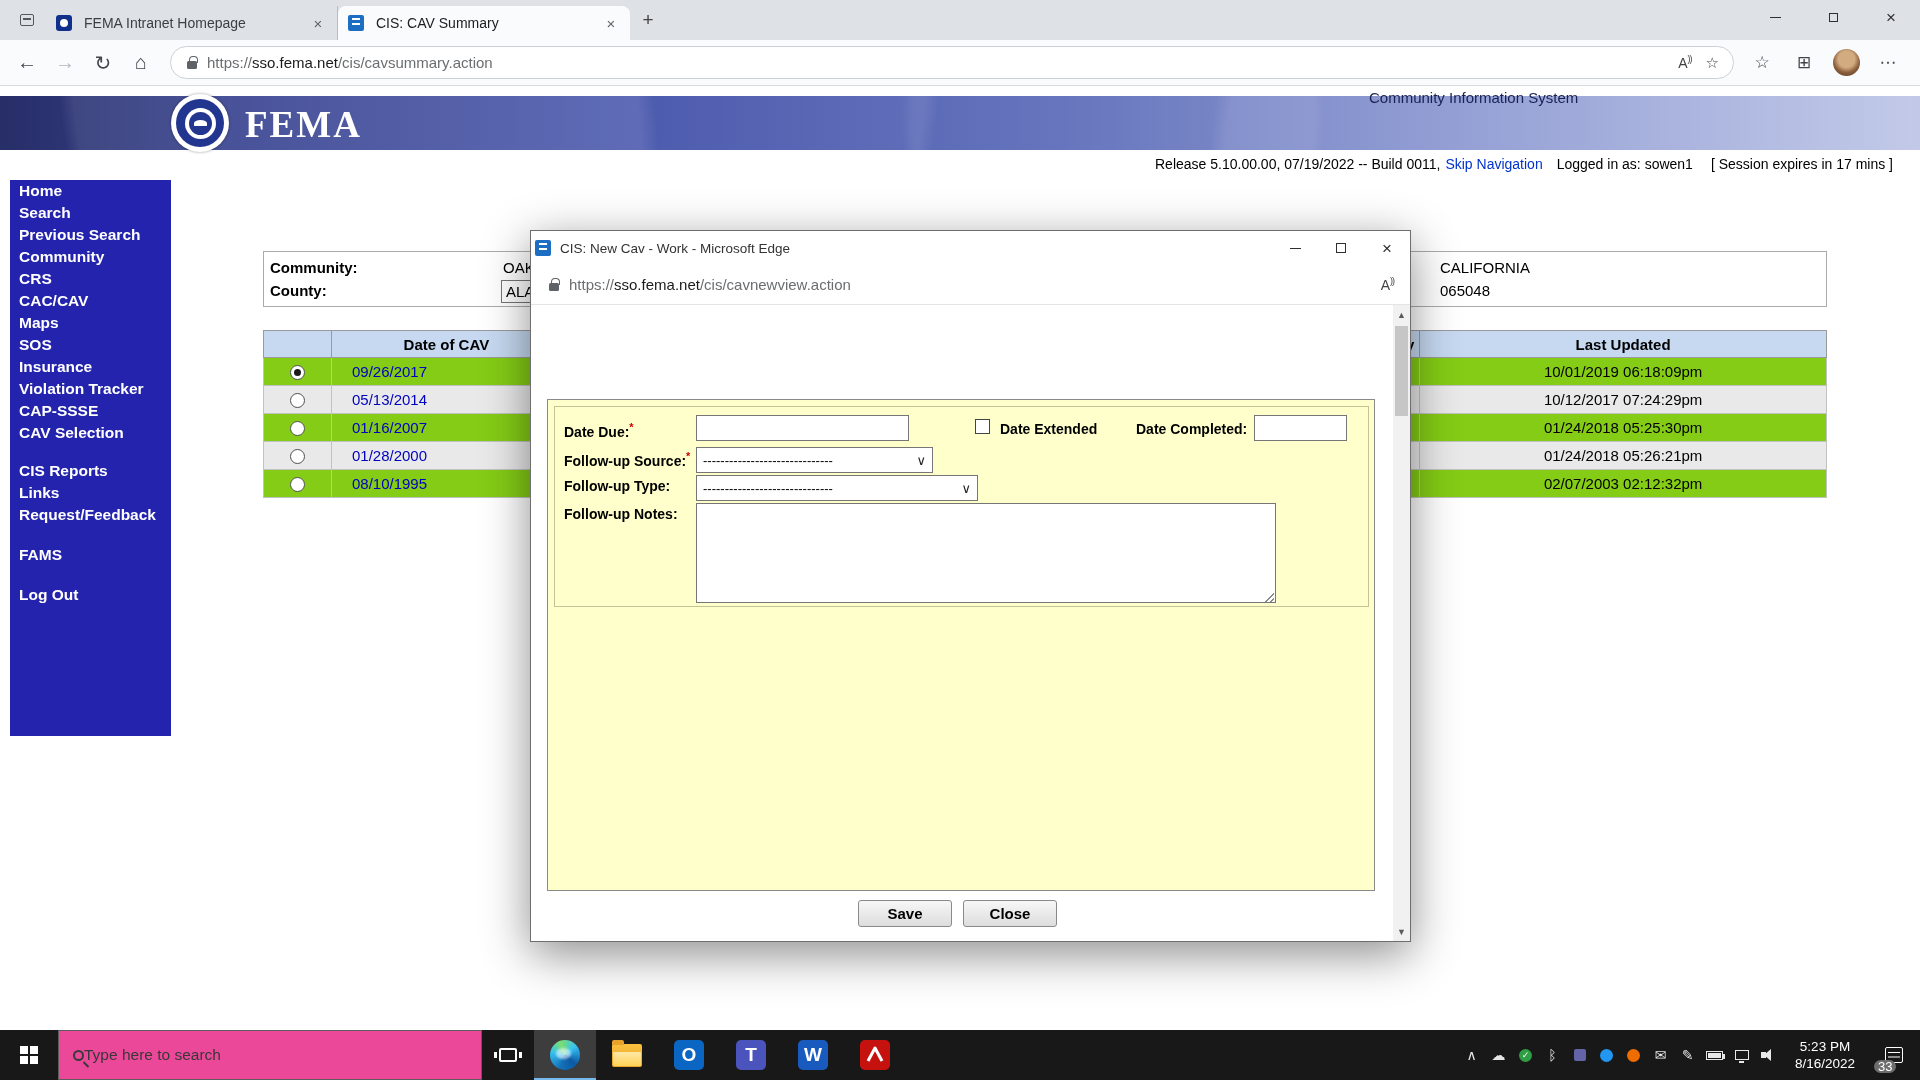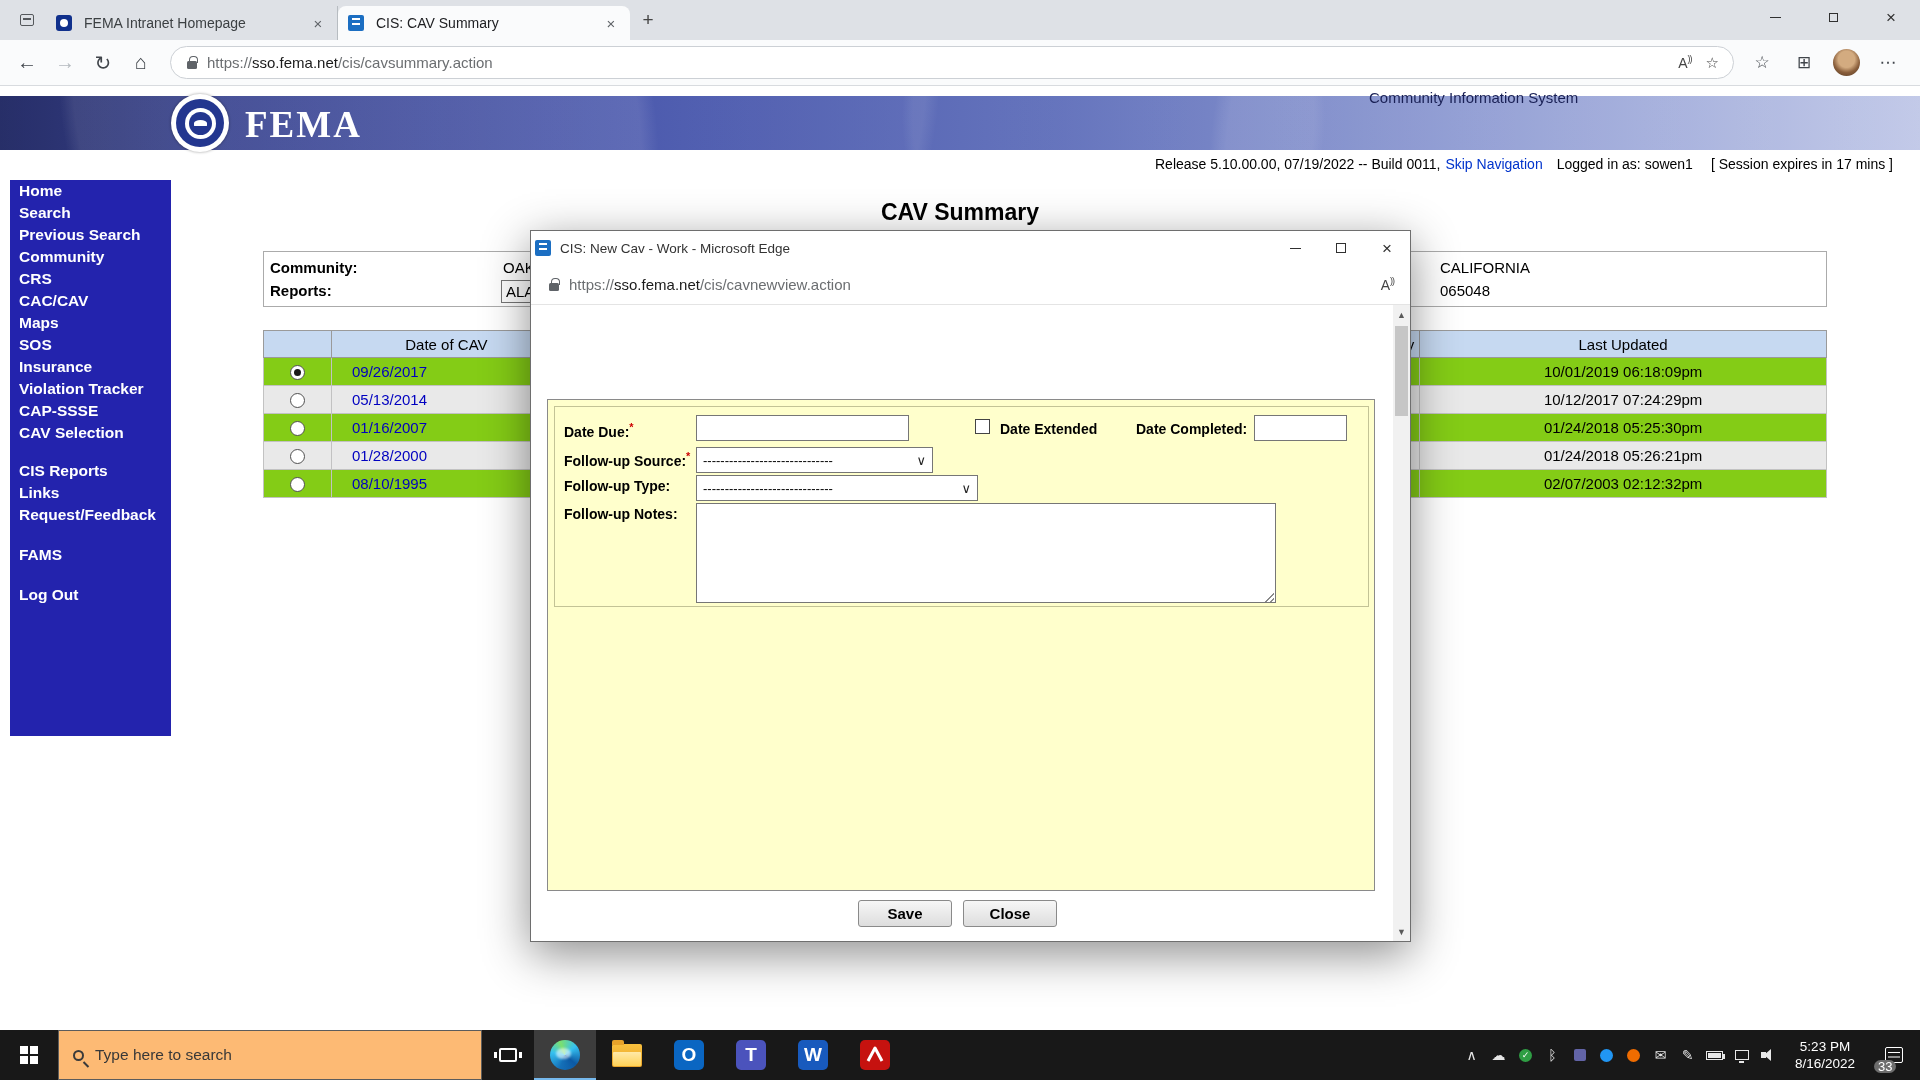--- a/index.html
+++ b/index.html
@@ -72,21 +72,21 @@
   .gap16 { margin-top:16px; } .gap18 { margin-top:18px; }
 
   .page-title { position:absolute; top:113px; left:0; right:0; text-align:center; font-size:23px; font-weight:bold; color:#000; }
 
   .info-panel { position:absolute; left:263px; top:165px; width:1564px; height:56px; border:1px solid #ababab; font-size:15px; }
   .ip-label { position:absolute; font-weight:bold; }
   .ip-val { position:absolute; }
   .county-box { position:absolute; left:237px; top:28px; width:160px; height:23px; border:1px solid #767676; background:#fff; font-size:15px; padding:0 4px; font-family:inherit; }
 
   table.cav-table { position:absolute; left:263px; top:244px; width:1564px; border-collapse:collapse; font-size:15px; }
-  .cav-table th { background:#c6d9f1; border:1px solid #9a9a9a; height:27px; font-size:15px; font-weight:normal; }
+  .cav-table th { background:#c6d9f1; border:1px solid #9a9a9a; height:27px; font-size:15px; font-weight:bold; }
   .cav-table td { border:1px solid #c2c2c2; height:28px; background:#84cc16; }
   .cav-table tr.alt td { background:#e9e9e9; }
   .th-partial { text-align:right; padding-right:5px; }
   .td-radio { text-align:center; width:68px; }
   .col-date { width:230px; } .col-mid { width:859px; } .col-upd { width:407px; }
   .td-date { padding-left:20px; color:#0000c0; }
   .td-upd { text-align:center; }
   .radio { width:15px; height:15px; border:1px solid #505050; border-radius:50%; background:#fff; display:inline-block; vertical-align:middle; }
   .radio.checked { position:relative; }
   .radio.checked::after { content:""; position:absolute; left:3px; top:3px; width:7px; height:7px; border-radius:50%; background:#1a1a1a; }
@@ -118,21 +118,21 @@
   .dlg-scrollbar { position:absolute; right:0; top:0; bottom:0; width:17px; background:#f1f1f1; z-index:5; }
   .sb-arrow { position:absolute; left:0; width:17px; height:19px; display:flex; align-items:center; justify-content:center; font-size:9px; color:#5a5a5a; }
   .sb-up { top:0; } .sb-down { bottom:0; }
   .sb-thumb { position:absolute; left:2px; top:21px; width:13px; height:90px; background:#c6c6c6; }
 
   
   .taskbar { position:absolute; left:0; right:0; bottom:0; height:50px; background:#181818; display:flex; align-items:center; z-index:50; color:#fff; }
   .start-btn { width:58px; height:50px; display:flex; align-items:center; justify-content:center; }
   .winlogo { display:grid; grid-template-columns:8px 8px; grid-template-rows:8px 8px; gap:2px; }
   .winlogo i { background:#fff; }
-  .search-box { width:424px; height:50px; background:#fdba74; border:1px solid #5c5c5c; display:flex; align-items:center; padding-left:14px; gap:11px; }
+  .search-box { width:424px; height:50px; background:#ec4899; border:1px solid #5c5c5c; display:flex; align-items:center; padding-left:14px; }
   .mag { width:11px; height:11px; border:2px solid #3a3a3a; border-radius:50%; position:relative; flex:0 0 auto; }
   .mag::after { content:""; position:absolute; left:10px; top:9px; width:2px; height:7px; background:#3a3a3a; transform:rotate(-45deg); }
   .search-input { border:none; outline:none; background:transparent; font-size:15.5px; color:#222; width:340px; font-family:inherit; }
   .search-input::placeholder { color:#383838; opacity:1; }
   .taskview-btn { width:52px; height:50px; display:flex; align-items:center; justify-content:center; }
   .tv { width:18px; height:14px; border:2px solid #fff; border-radius:2px; position:relative; }
   .tv::before, .tv::after { content:""; position:absolute; top:2px; width:3px; height:6px; background:#fff; }
   .tv::before { left:-7px; } .tv::after { right:-7px; }
   .app-slot { width:62px; height:50px; display:flex; align-items:center; justify-content:center; position:relative; }
   .app-slot.active { background:#3d3d3d; box-shadow:inset 0 -2px 0 #76b9ed; }
@@ -249,26 +249,25 @@
       <div class="side-item">Violation Tracker</div>
       <div class="side-item">CAP-SSSE</div>
       <div class="side-item">CAV Selection</div>
       <div class="side-item gap16">CIS Reports</div>
       <div class="side-item">Links</div>
       <div class="side-item">Request/Feedback</div>
       <div class="side-item gap18">FAMS</div>
       <div class="side-item gap18">Log Out</div>
     </div>
 
-    <div class="page-title">CAV Summary</div>
 
     <div class="info-panel">
       <span class="ip-label" style="left:6px; top:7px;">Community:</span>
       <span class="ip-val" style="left:239px; top:7px;">OAK</span>
-      <span class="ip-label" style="left:6px; top:30px;">Reports:</span>
+      <span class="ip-label" style="left:6px; top:30px;">County:</span>
       <input class="county-box" value="ALA" style="">
       <span class="ip-val" style="left:1176px; top:7px;">CALIFORNIA</span>
       <span class="ip-val" style="left:1176px; top:30px;">065048</span>
     </div>
 
     <table class="cav-table">
       <tbody>
           <tr>
         <th class="td-radio"></th>
         <th class="col-date">Date of CAV</th>

